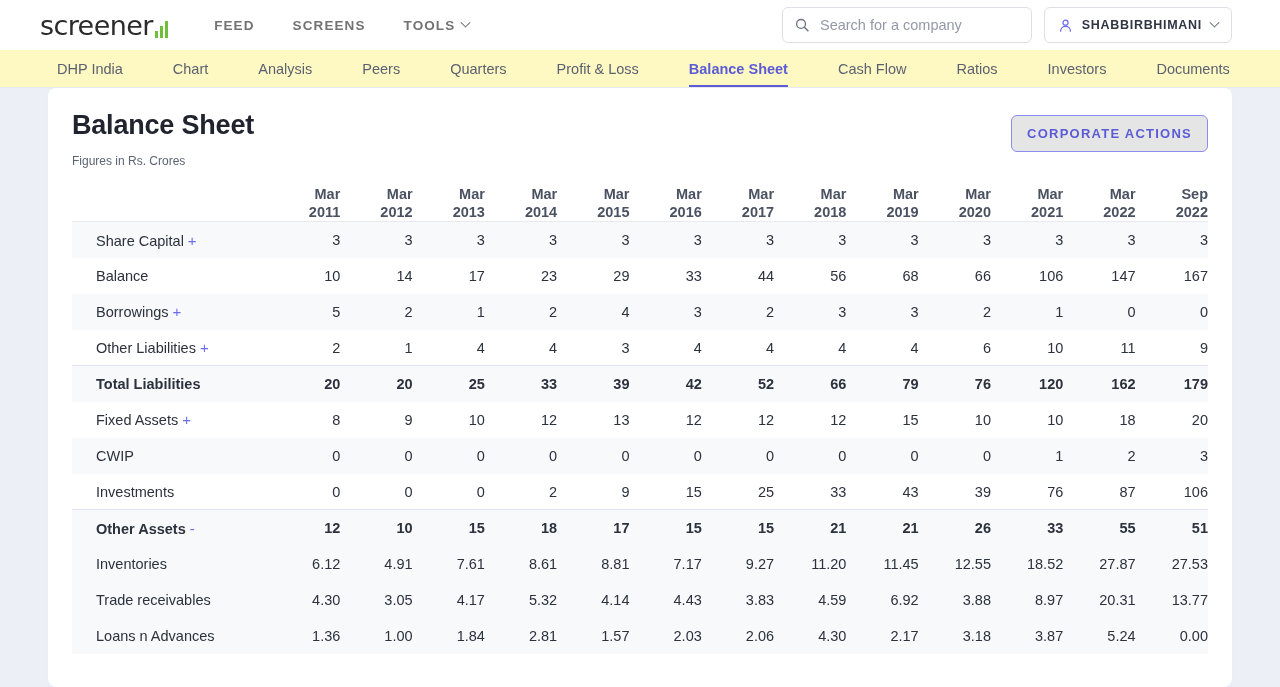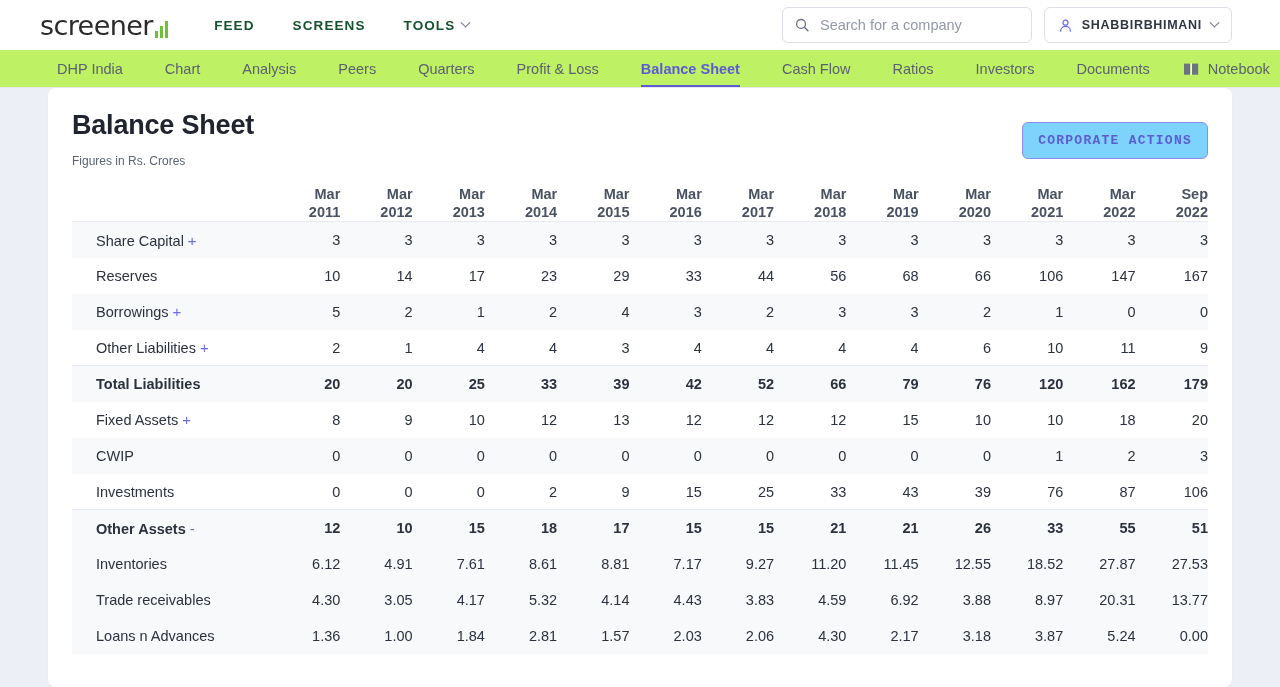--- a/index.html
+++ b/index.html
@@ -53,21 +53,21 @@
   .logo-bars i { display: block; width: 3.5px; background: #6fbf3b; }
   .logo-bars i:nth-child(1) { height: 7px; }
   .logo-bars i:nth-child(2) { height: 12px; }
   .logo-bars i:nth-child(3) { height: 17px; }
 
   .mainnav { display: flex; align-items: center; gap: 38px; }
   .mainnav a {
     font-size: 13.5px;
     font-weight: 700;
     letter-spacing: 1.1px;
-    color: #14532d;
+    color: #737373;
     text-decoration: none;
     cursor: pointer;
     display: flex;
     align-items: center;
     gap: 7px;
   }
   .caret {
     display: inline-block;
     width: 7px; height: 7px;
     border-right: 1.6px solid #6b7280;
@@ -118,26 +118,26 @@
   .userbtn .uname {
     font-size: 12.5px;
     font-weight: 700;
     letter-spacing: 0.7px;
     color: #2f3542;
   }
 
   
   .subnav {
     height: 38px;
-    background: #bef264;
+    background: #fef9c3;
     border-bottom: 1px solid #e6e8ee;
     display: flex;
     align-items: stretch;
     padding: 0 48px 0 40px;
-    gap: 8px;
+    gap: 16px;
   }
   .subnav-item {
     display: flex;
     align-items: center;
     padding: 0 17px;
     font-size: 14.5px;
     color: #5b6170;
     cursor: pointer;
     position: relative;
     white-space: nowrap;
@@ -188,29 +188,29 @@
     line-height: 1.15;
   }
   .subtitle {
     font-size: 12px;
     color: #5b6472;
     margin-top: 13px;
   }
   .corp-btn {
     border: 1px solid #8c8cf0;
     color: #5b5bd6;
-    background: #7dd3fc;
+    background: #e5e5e5;
     border-radius: 6px;
     font-size: 13px;
     font-weight: 700;
     letter-spacing: 1.25px;
     padding: 10px 15px;
     cursor: pointer;
-    font-family: Liberation Mono, monospace;
-    margin-top: 12px;
+    font-family: Liberation Sans, sans-serif;
+    margin-top: 5px;
   }
 
   
   table.bs {
     width: 100%;
     border-collapse: collapse;
     margin-top: 18px;
     table-layout: fixed;
   }
   table.bs th, table.bs td {
@@ -412,21 +412,21 @@
             <td>3</td>
             <td>3</td>
             <td>3</td>
             <td>3</td>
             <td>3</td>
             <td>3</td>
             <td>3</td>
             <td>3</td>
           </tr>
           <tr>
-            <td class="lbl"><span>Reserves</span></td>
+            <td class="lbl"><span>Balance</span></td>
             <td>10</td>
             <td>14</td>
             <td>17</td>
             <td>23</td>
             <td>29</td>
             <td>33</td>
             <td>44</td>
             <td>56</td>
             <td>68</td>
             <td>66</td>

